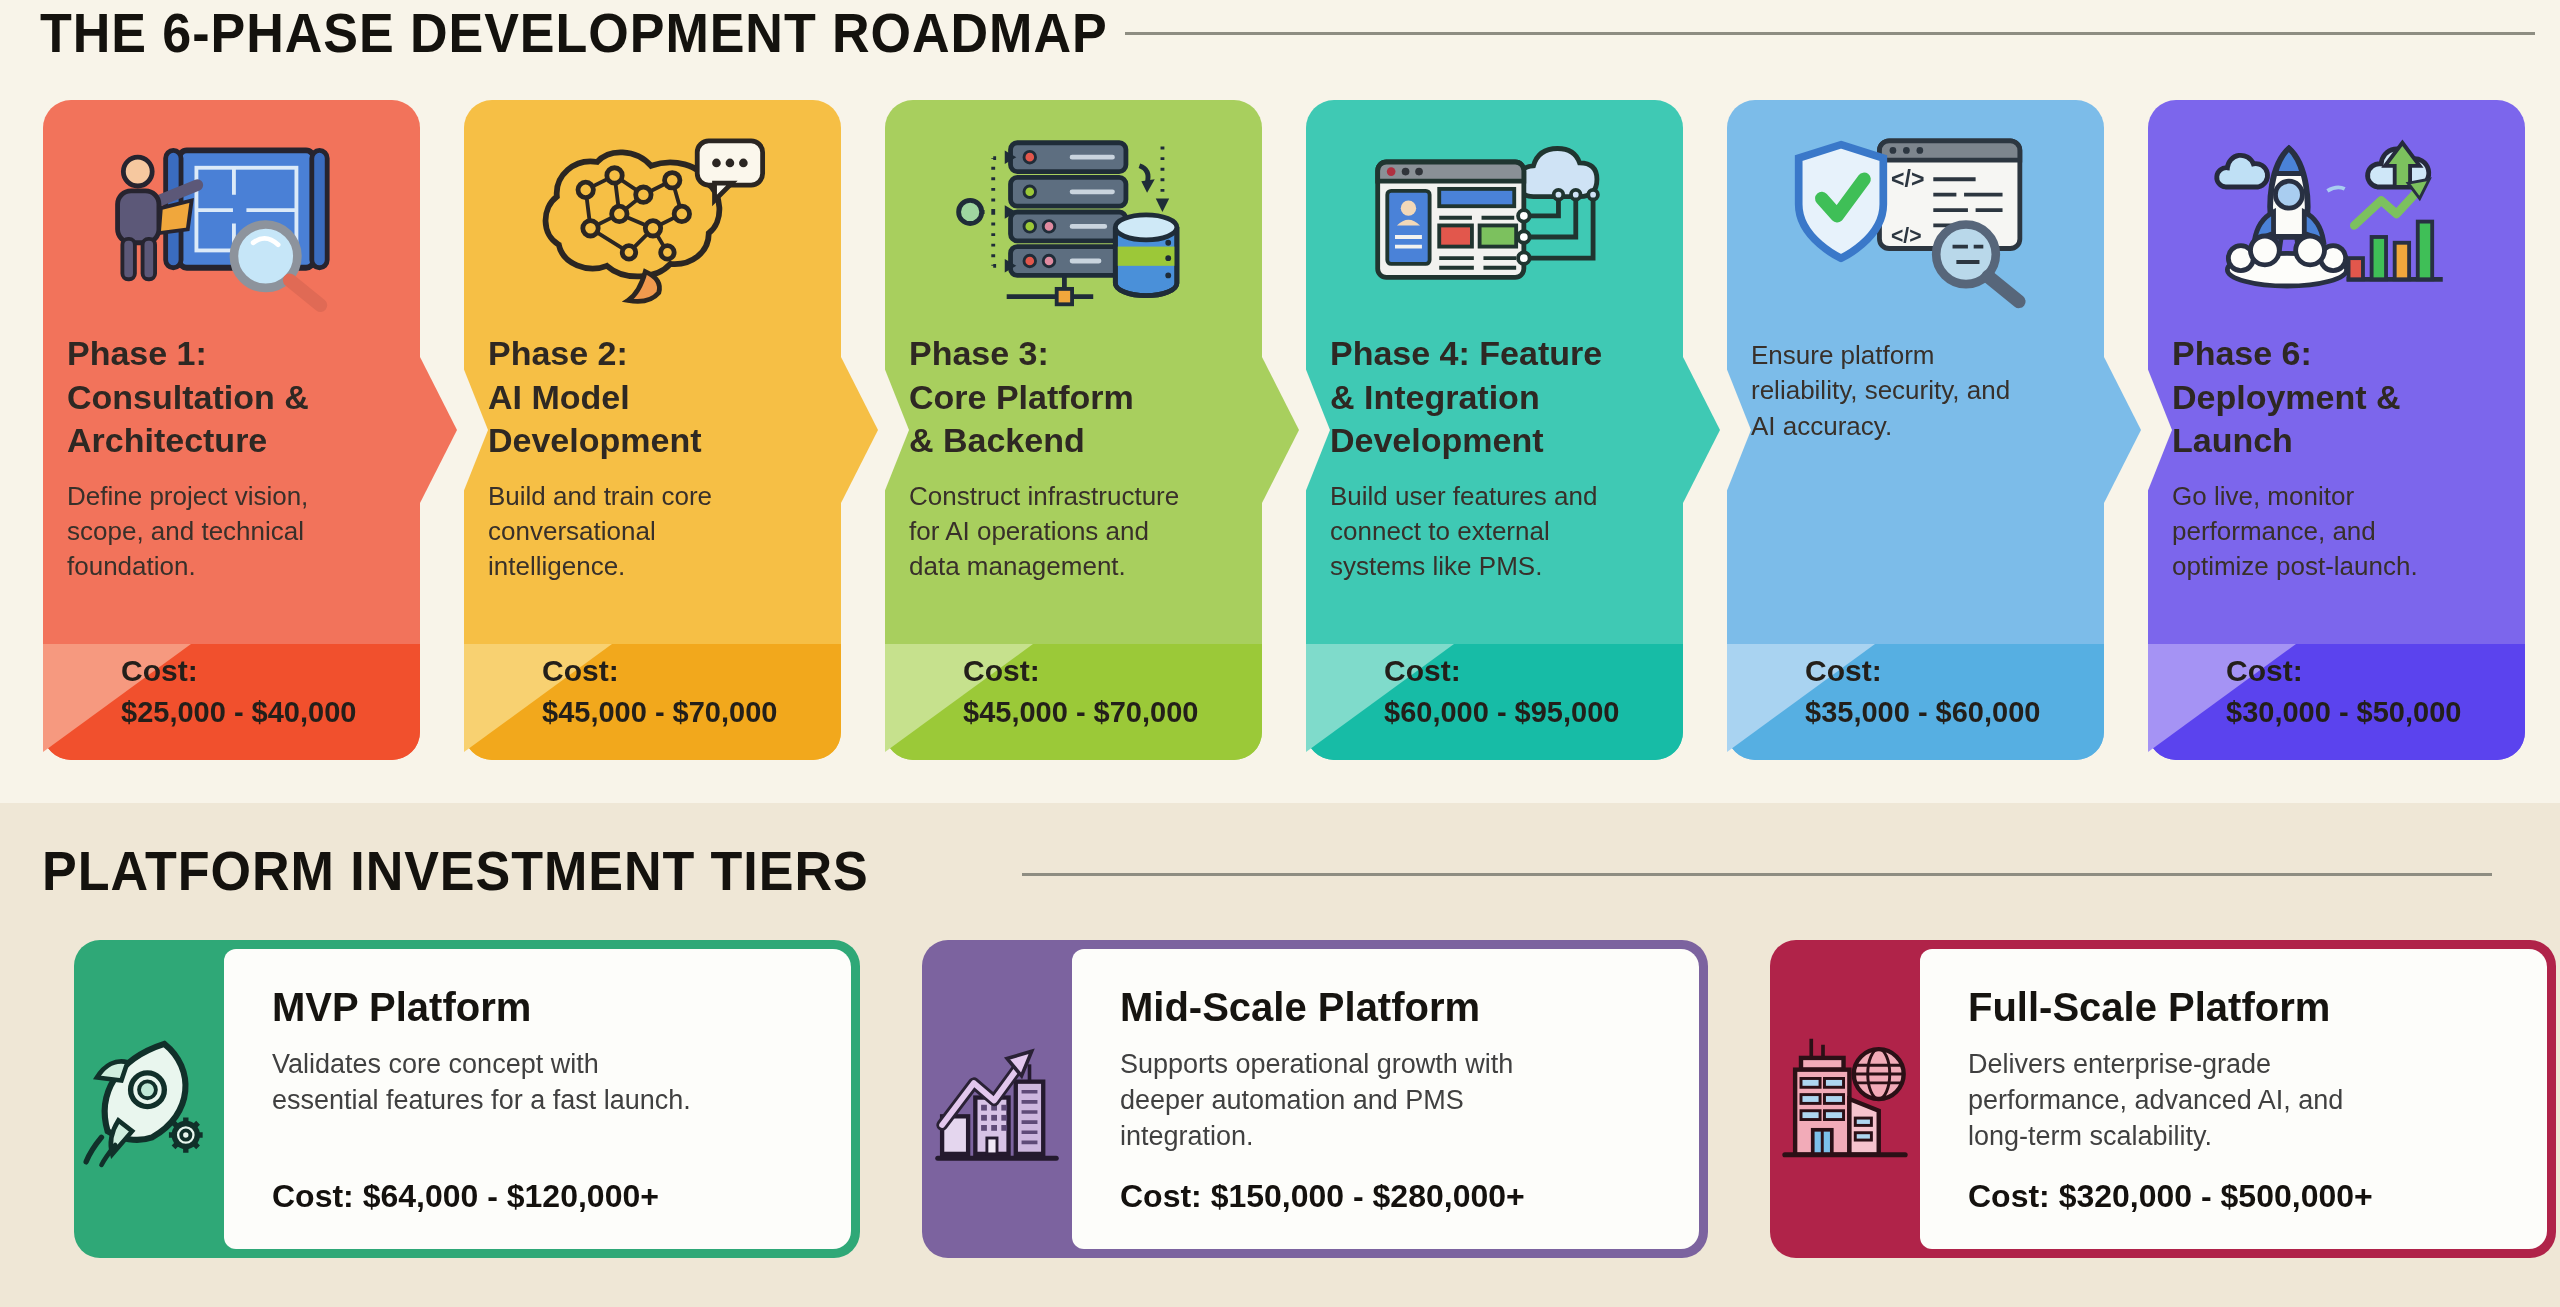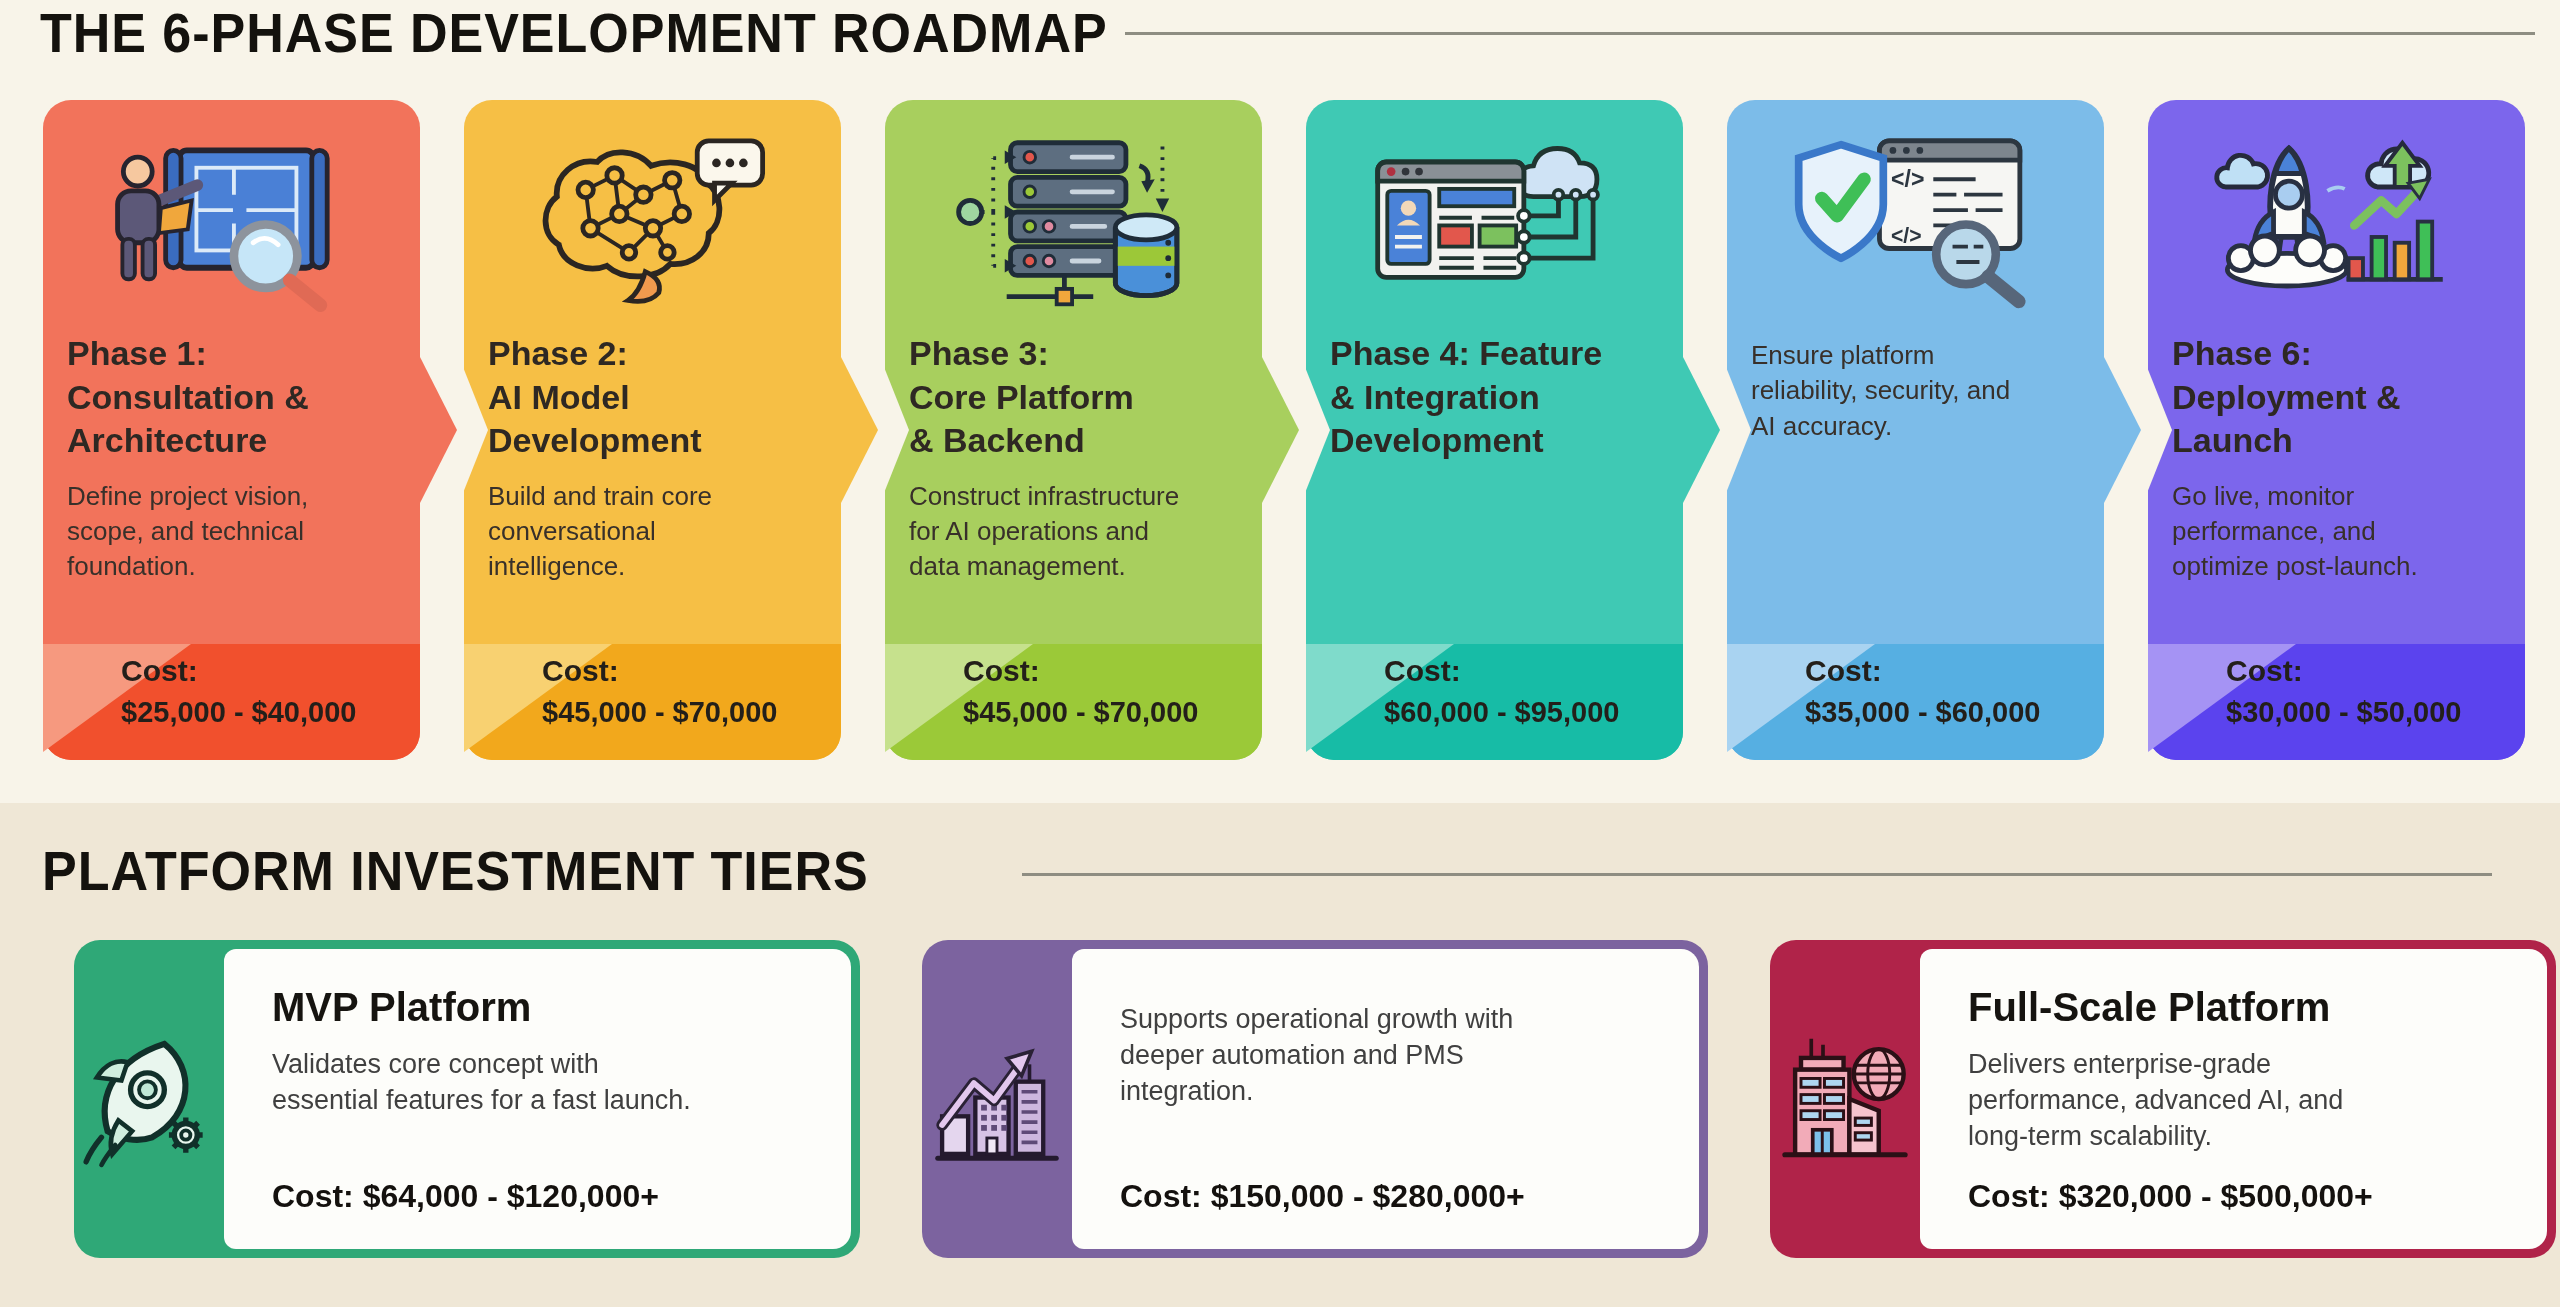--- a/index.html
+++ b/index.html
@@ -251,20 +251,23 @@
           <rect x="114" y="94" width="38" height="22" fill="#7CC15E" stroke="#203530" stroke-width="4"></rect>
           <path d="M72,128 h36 M118,128 h34 M72,138 h36 M118,138 h34" stroke="#203530" stroke-width="4"></path>
           <circle cx="160" cy="84" r="6" fill="#FFFFFF" stroke="#203530" stroke-width="4"></circle>
           <circle cx="160" cy="106" r="6" fill="#FFFFFF" stroke="#203530" stroke-width="4"></circle>
           <circle cx="160" cy="128" r="6" fill="#FFFFFF" stroke="#203530" stroke-width="4"></circle>
         </svg>
       </div>
       <h2 class="phase-title">Phase 4: Feature
 &amp; Integration
 Development</h2>
+      <p class="phase-desc">Build user features and
+connect to external
+systems like PMS.</p>
       <div class="cost-band">
         <div class="cost-fold"></div>
         <div class="cost-label">Cost:</div>
         <div class="cost-value">$60,000 - $95,000</div>
       </div>
     </div>
 
     <div class="phase-card" style="--body: #7CBCE9; --band: #56AFE2; --fold: #A9D3F1;">
       <div class="notch"></div>
       <div class="arrow-point"></div>
@@ -390,20 +393,21 @@
           <rect x="116" y="76" width="38" height="100" fill="#CDB7DE" stroke="#241A2E" stroke-width="6"></rect>
           <path d="M124,90 h22 M124,104 h22 M124,118 h22 M124,132 h22 M124,146 h22 M124,160 h22" stroke="#5E4A77" stroke-width="5"></path>
           <path d="M135,76 V52" stroke="#241A2E" stroke-width="5"></path>
           <path d="M8,182 H172" stroke="#241A2E" stroke-width="7" stroke-linecap="round"></path>
           <polyline points="14,136 58,78 86,102 124,50" fill="none" stroke="#2A2135" stroke-width="16" stroke-linecap="round" stroke-linejoin="round"></polyline>
           <polyline points="14,136 58,78 86,102 124,50" fill="none" stroke="#E3C7EE" stroke-width="8" stroke-linecap="round" stroke-linejoin="round"></polyline>
           <polygon points="138,34 104,44 124,68" fill="#E3C7EE" stroke="#2A2135" stroke-width="5"></polygon>
         </svg>
       </div>
       <div class="tier-panel">
+        <h3 class="tier-name">Mid-Scale Platform</h3>
         <p class="tier-desc">Supports operational growth with
 deeper automation and PMS
 integration.</p>
         <div class="tier-cost">Cost: $150,000 - $280,000+</div>
       </div>
     </div>
 
     <div class="tier-card" style="--frame: #B02349; --panel: #FDFDFA;">
       <div class="tier-icon-area">
         <svg class="icon-svg" width="132" height="188" viewBox="0 0 180 200">

